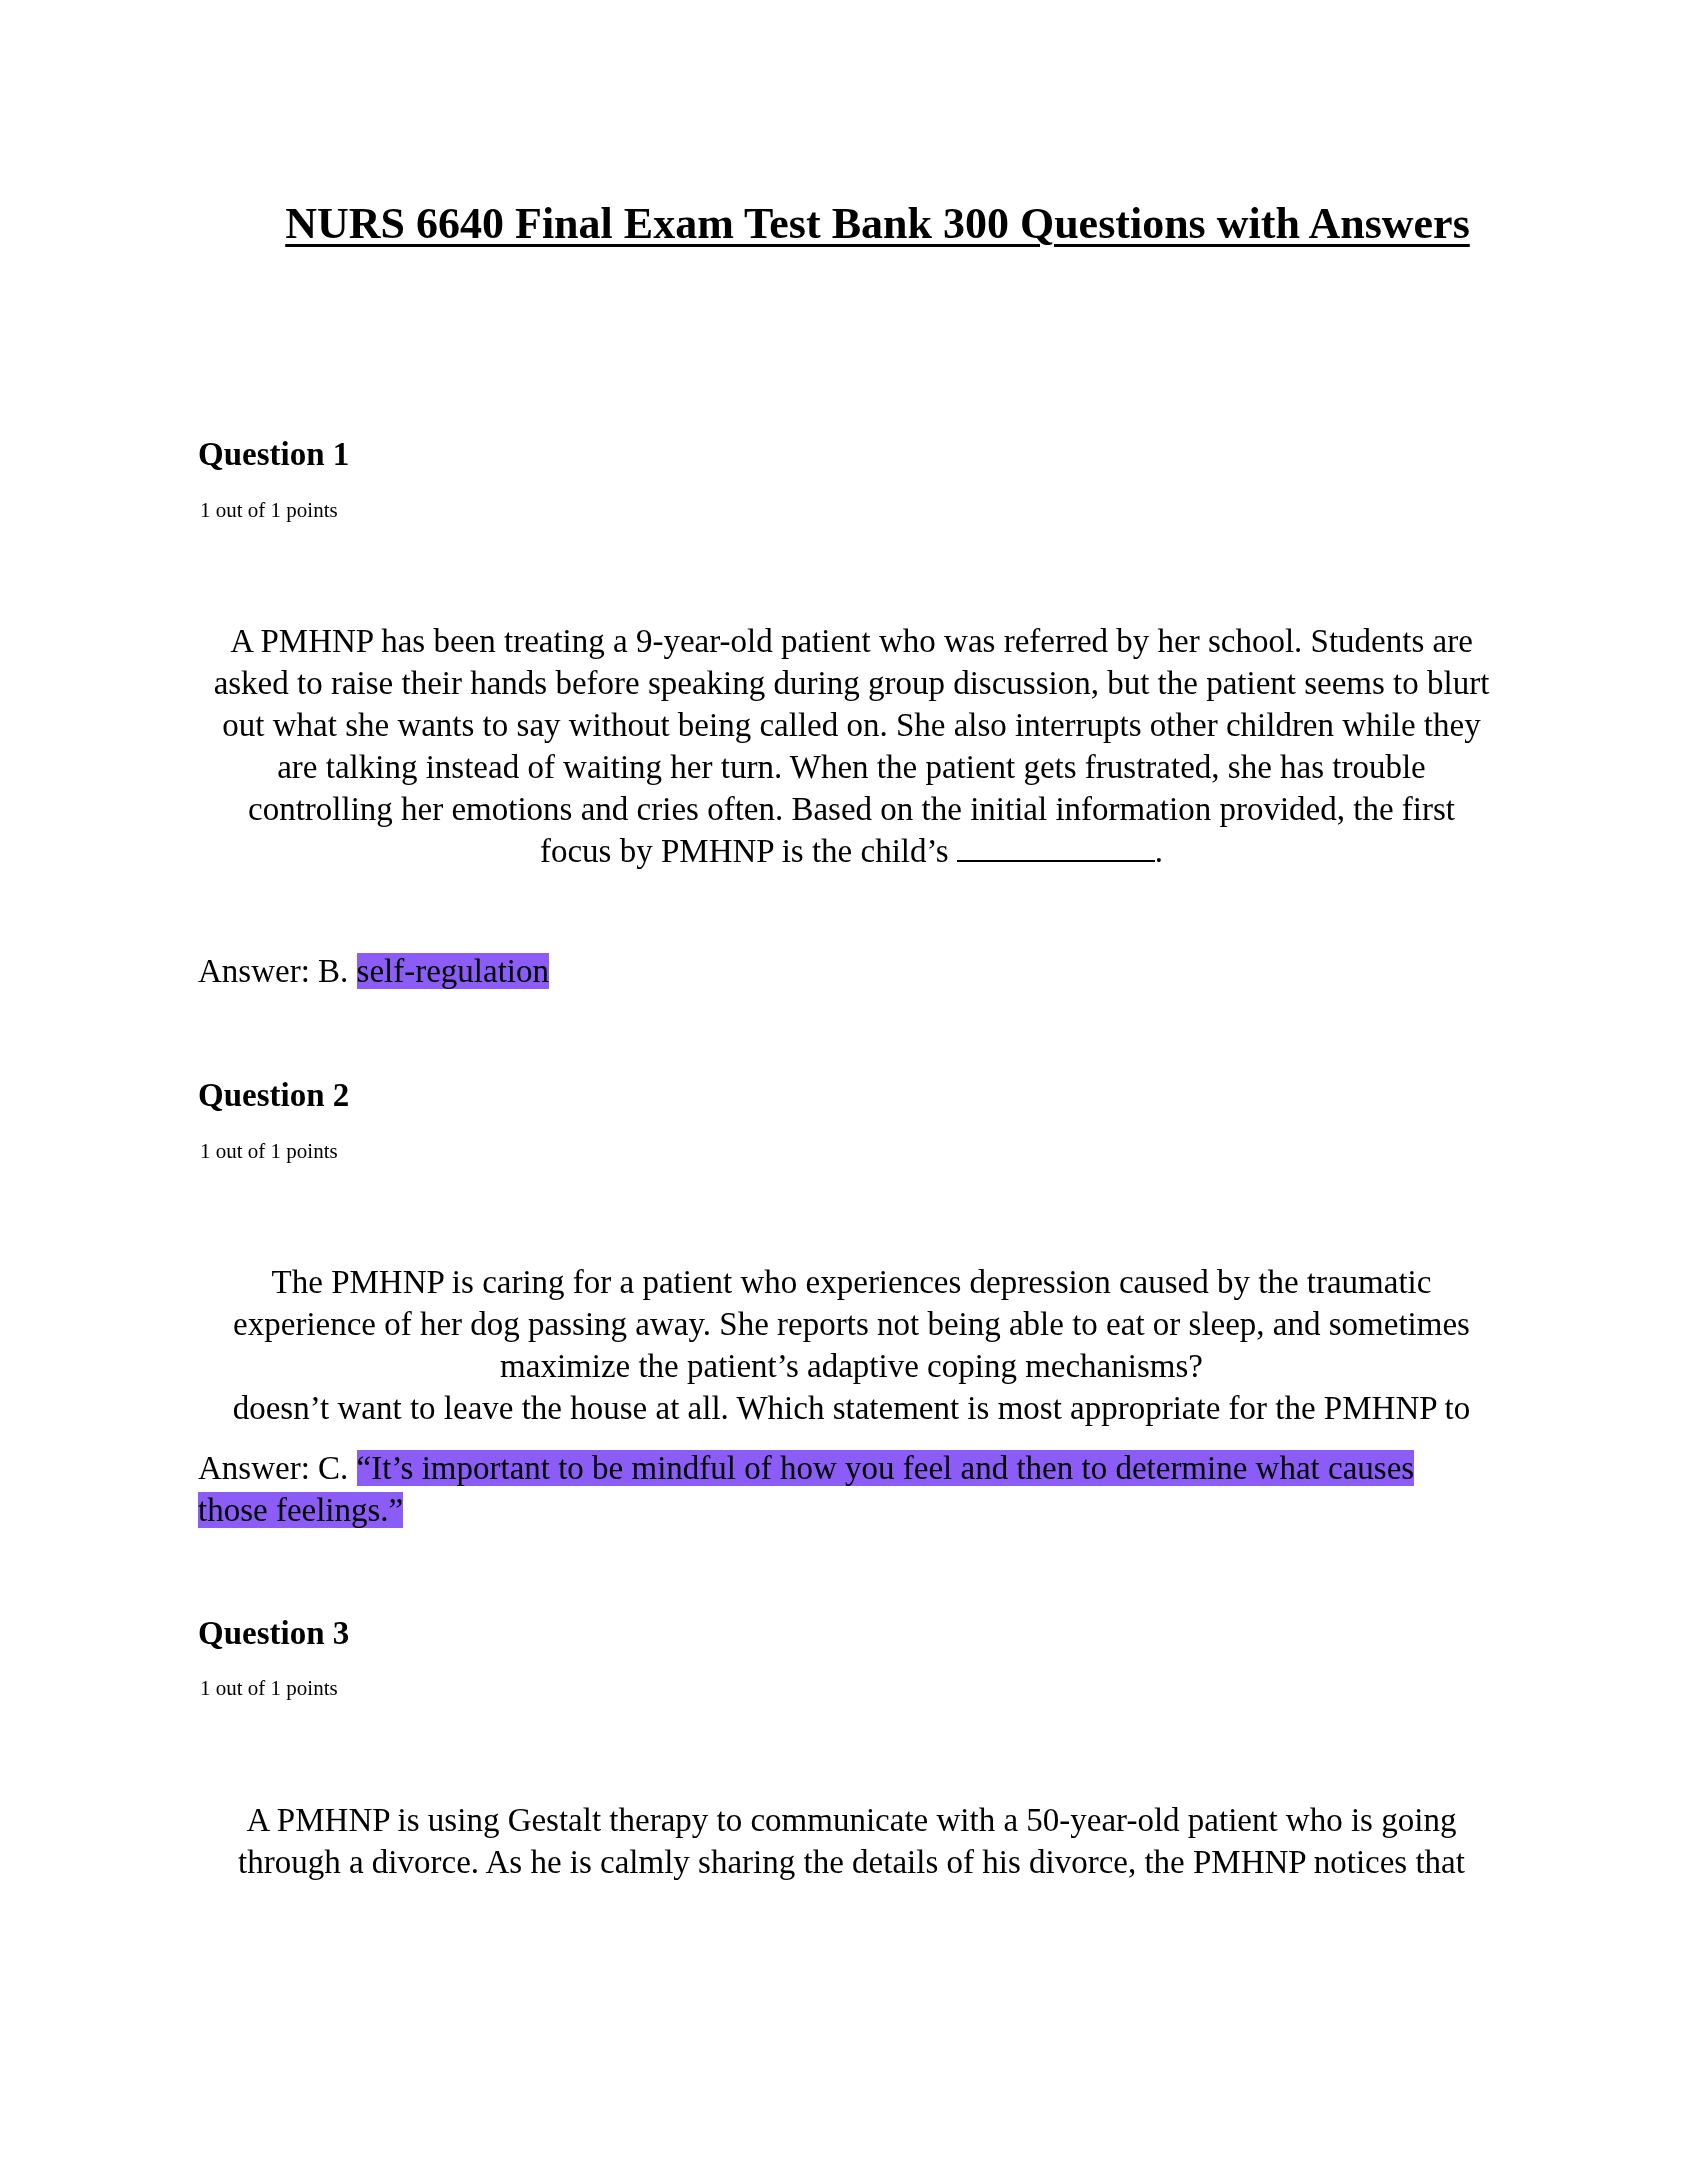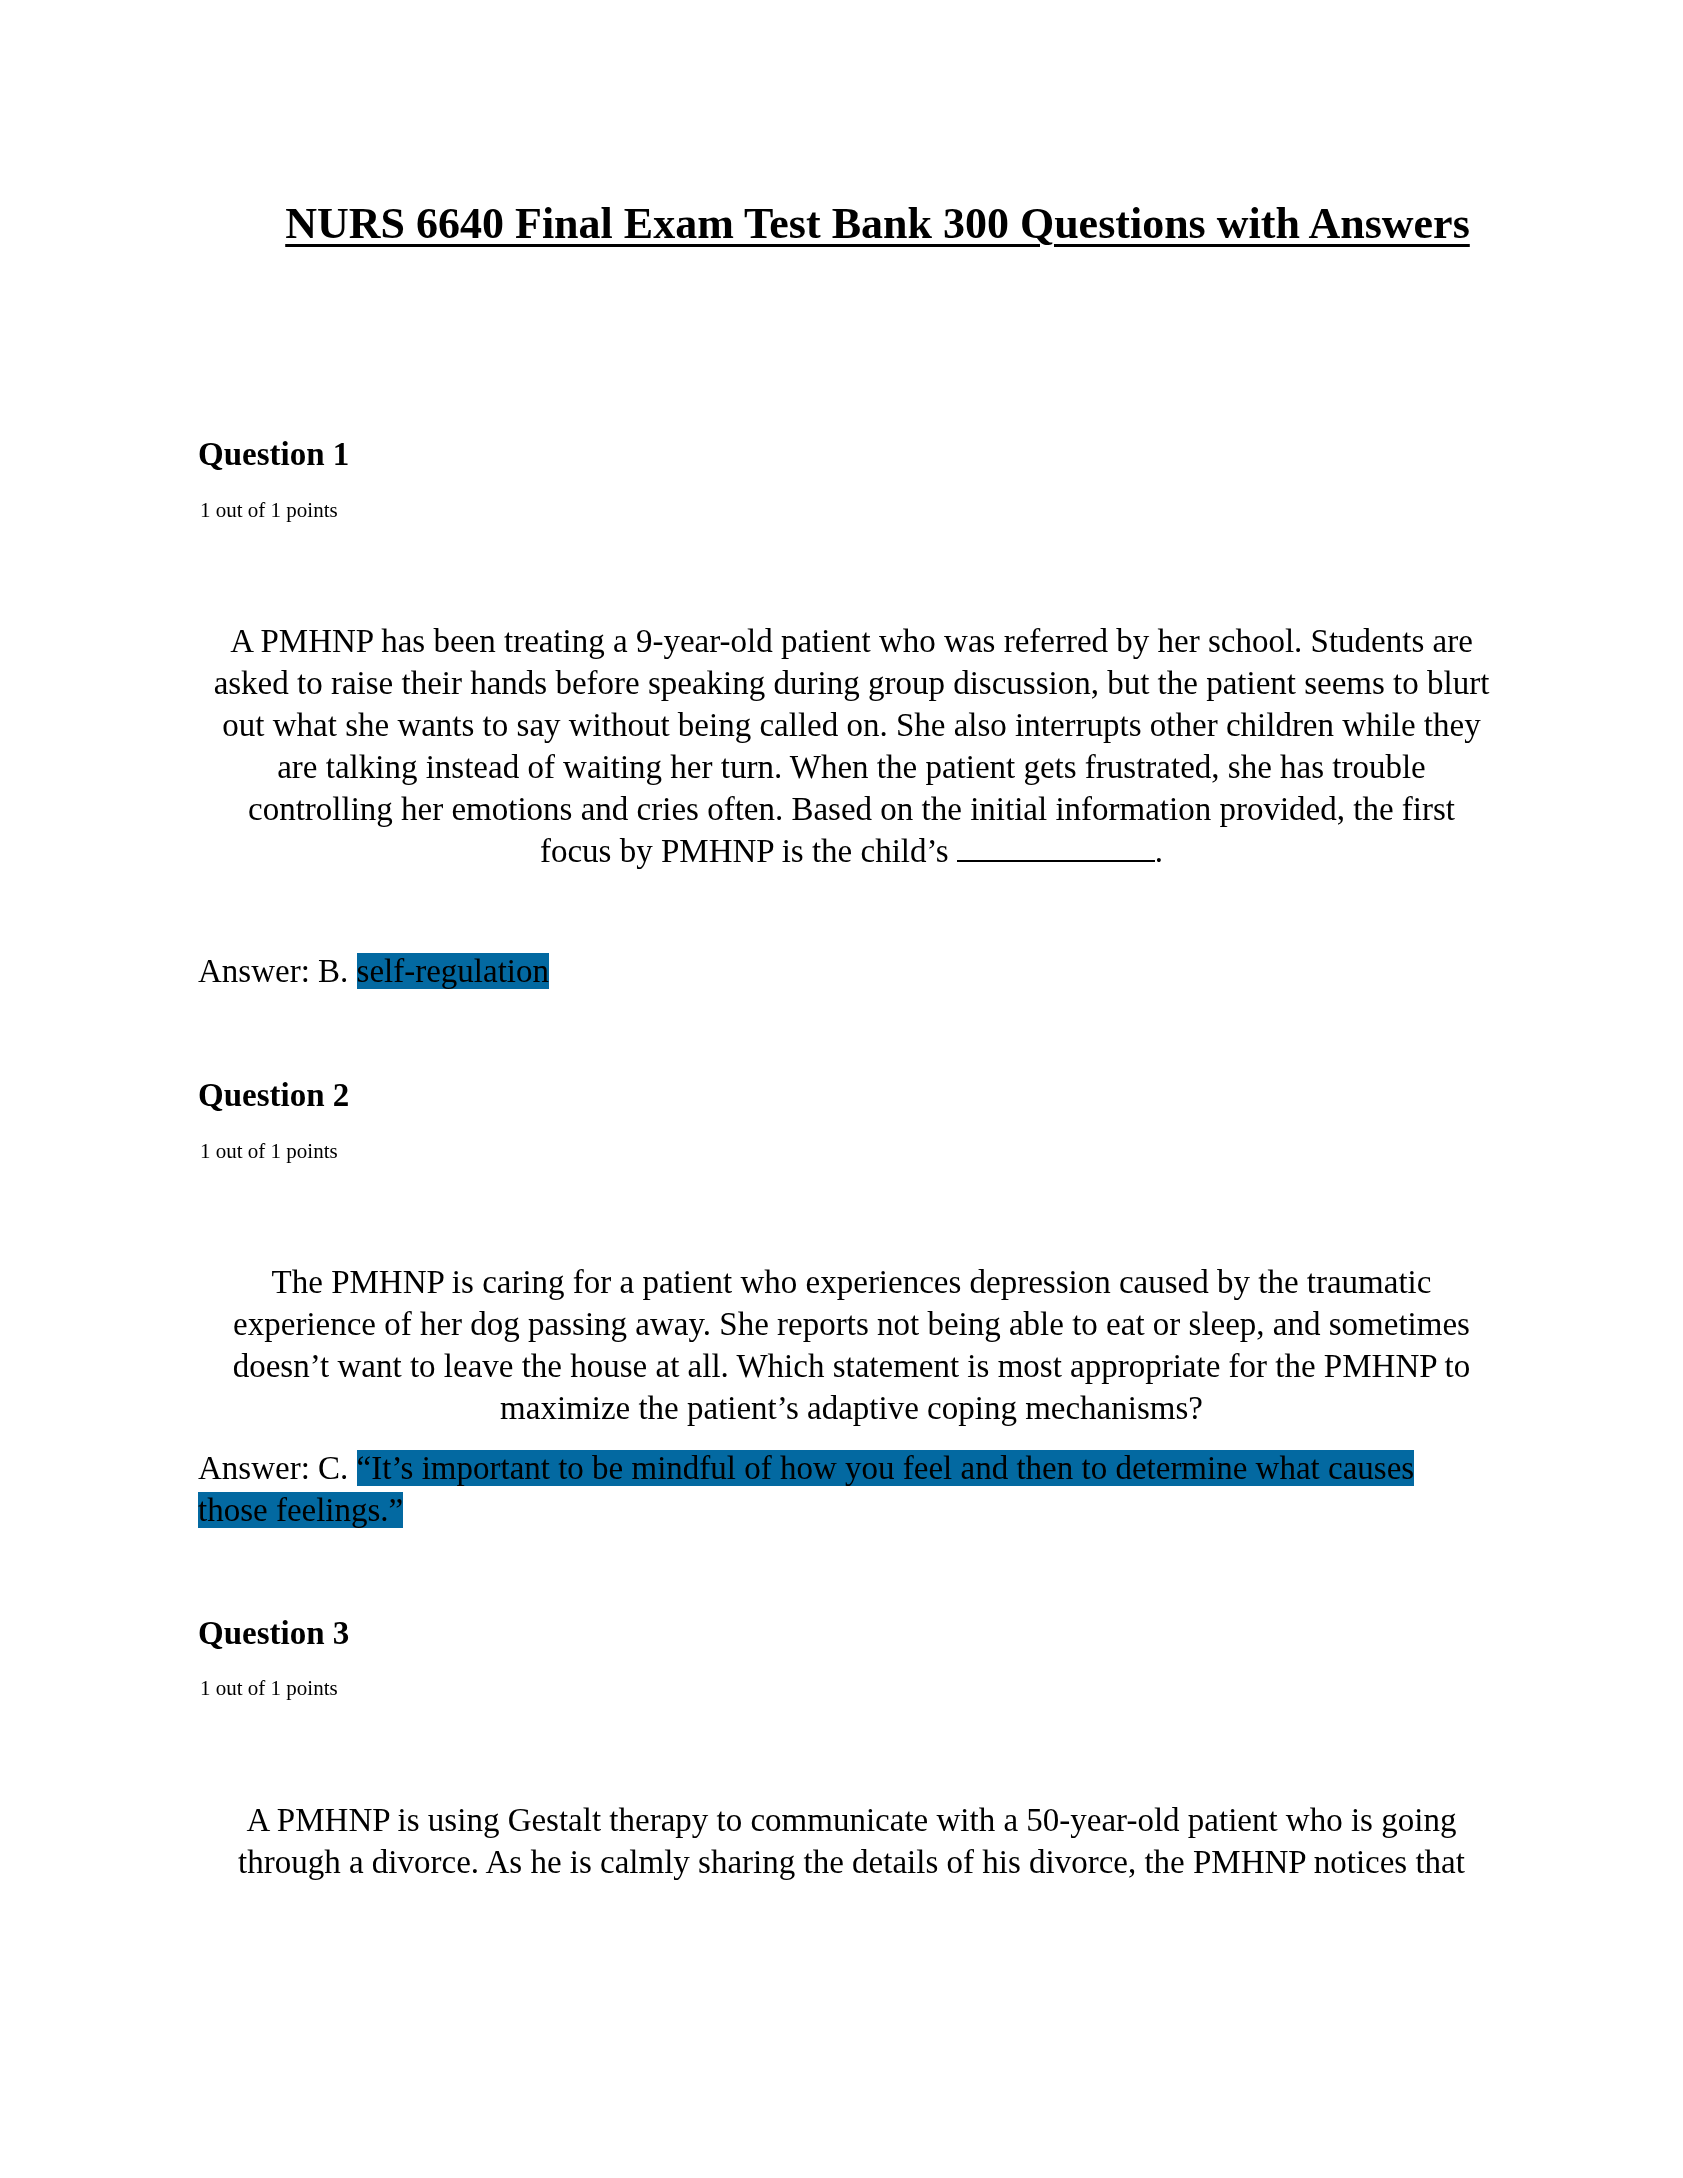--- a/index.html
+++ b/index.html
@@ -7,21 +7,21 @@
          font-family: "Liberation Serif", "DejaVu Serif", serif; color: #000; }
   .abs { position: absolute; white-space: nowrap; }
   .title { left: 0; width: 1683px; top: 198px; text-align: center;
            font-size: 44px; font-weight: bold; text-decoration: underline;
            text-decoration-thickness: 3px; text-underline-offset: 6px; padding-left: 36px; }
   .qhead { left: 198px; font-size: 33px; font-weight: bold; }
   .points { left: 200px; font-size: 21px; }
   .para { left: 198px; width: 1307px; font-size: 33px; line-height: 42px; white-space: normal; }
   .para span.line { display: block; white-space: nowrap; text-align: center; }
   .answer { left: 198px; font-size: 33px; line-height: 42px; }
-  .hl { background: #0369a1; }
+  .hl { background: #8b5cf6; }
   .blank { display: inline-block; width: 198px; border-bottom: 2px solid #000; height: 26px; vertical-align: baseline; }
 </style>
 </head>
 <body>
 
 <div class="abs title">NURS 6640 Final Exam Test Bank 300 Questions with Answers</div>
 
 <div class="abs qhead" style="top:436px;">Question 1</div>
 <div class="abs points" style="top:498px;">1 out of 1 points</div>
 <div class="abs para" style="top:620px;">
@@ -34,22 +34,22 @@
 </div>
 <div class="abs answer" style="top:950px;">
   <span>Answer: B. </span><span class="hl">self-regulation</span>
 </div>
 
 <div class="abs qhead" style="top:1077px;">Question 2</div>
 <div class="abs points" style="top:1139px;">1 out of 1 points</div>
 <div class="abs para" style="top:1261px;">
   <span class="line">The PMHNP is caring for a patient who experiences depression caused by the traumatic</span>
   <span class="line">experience of her dog passing away. She reports not being able to eat or sleep, and sometimes</span>
+  <span class="line">maximize the patient’s adaptive coping mechanisms?</span>
   <span class="line">doesn’t want to leave the house at all. Which statement is most appropriate for the PMHNP to</span>
-  <span class="line">maximize the patient’s adaptive coping mechanisms?</span>
 </div>
 <div class="abs answer" style="top:1447px;">
   <div><span>Answer: C. </span><span class="hl">“It’s important to be mindful of how you feel and then to determine what causes</span></div>
   <div><span class="hl">those feelings.”</span></div>
 </div>
 
 <div class="abs qhead" style="top:1615px;">Question 3</div>
 <div class="abs points" style="top:1676px;">1 out of 1 points</div>
 <div class="abs para" style="top:1799px;">
   <span class="line">A PMHNP is using Gestalt therapy to communicate with a 50-year-old patient who is going</span>

